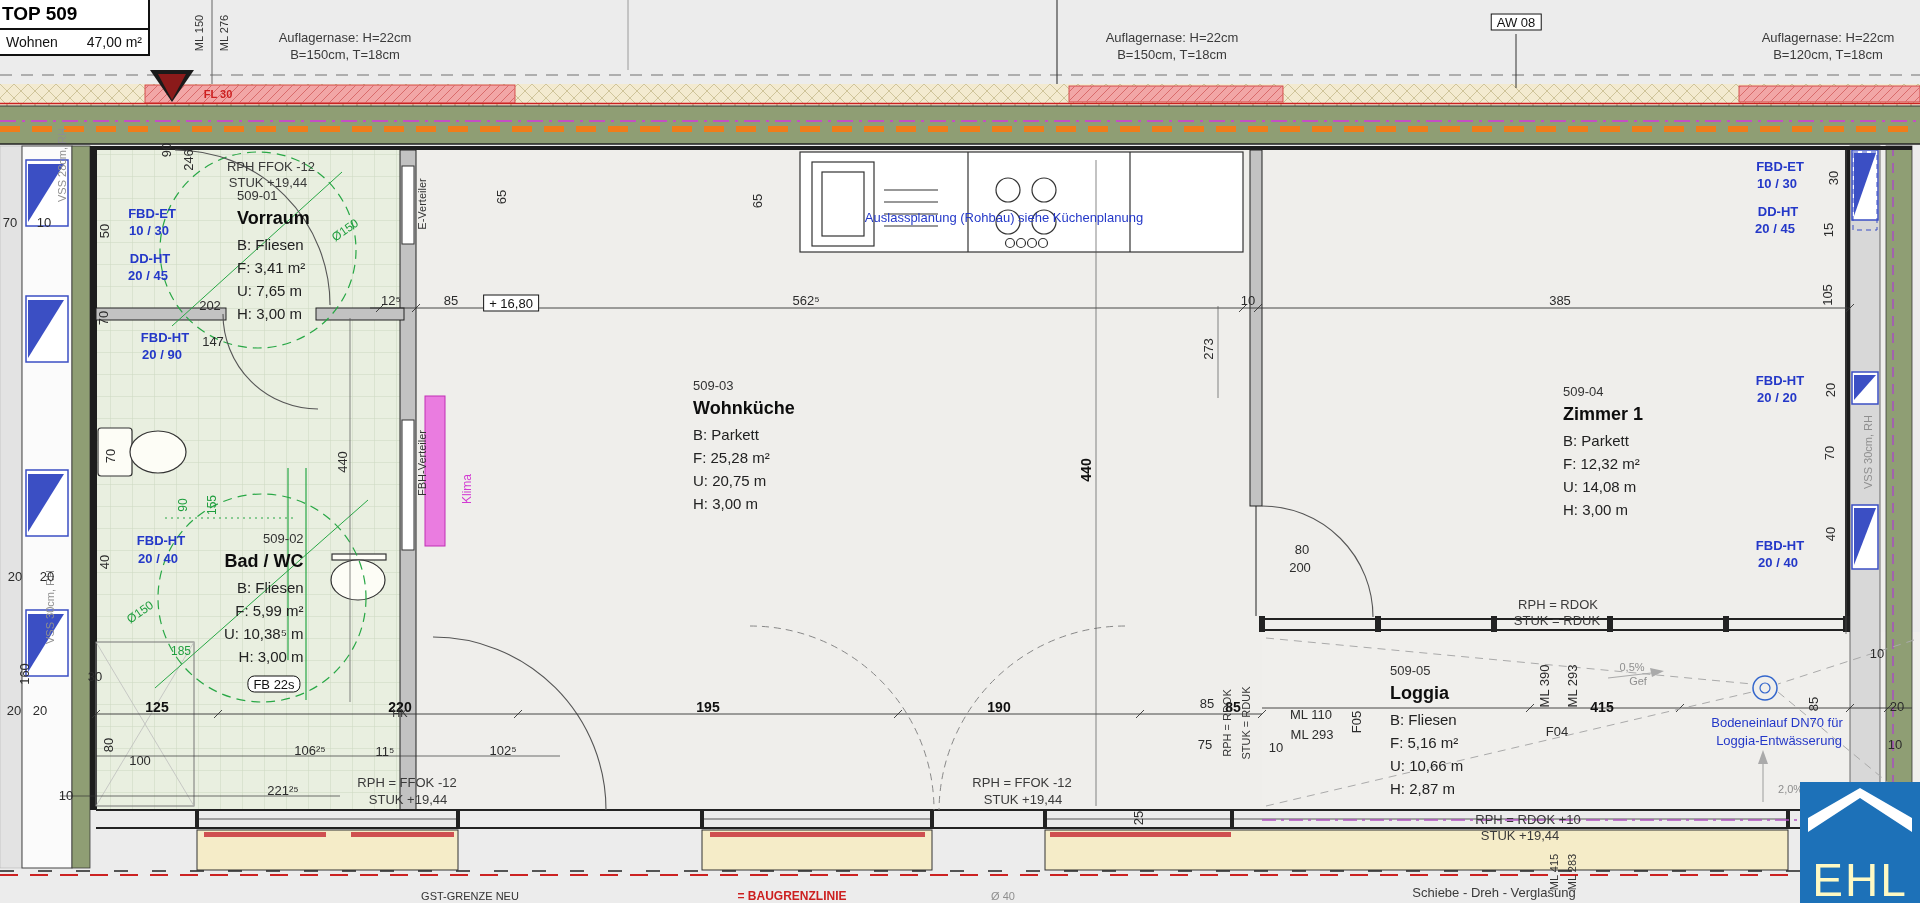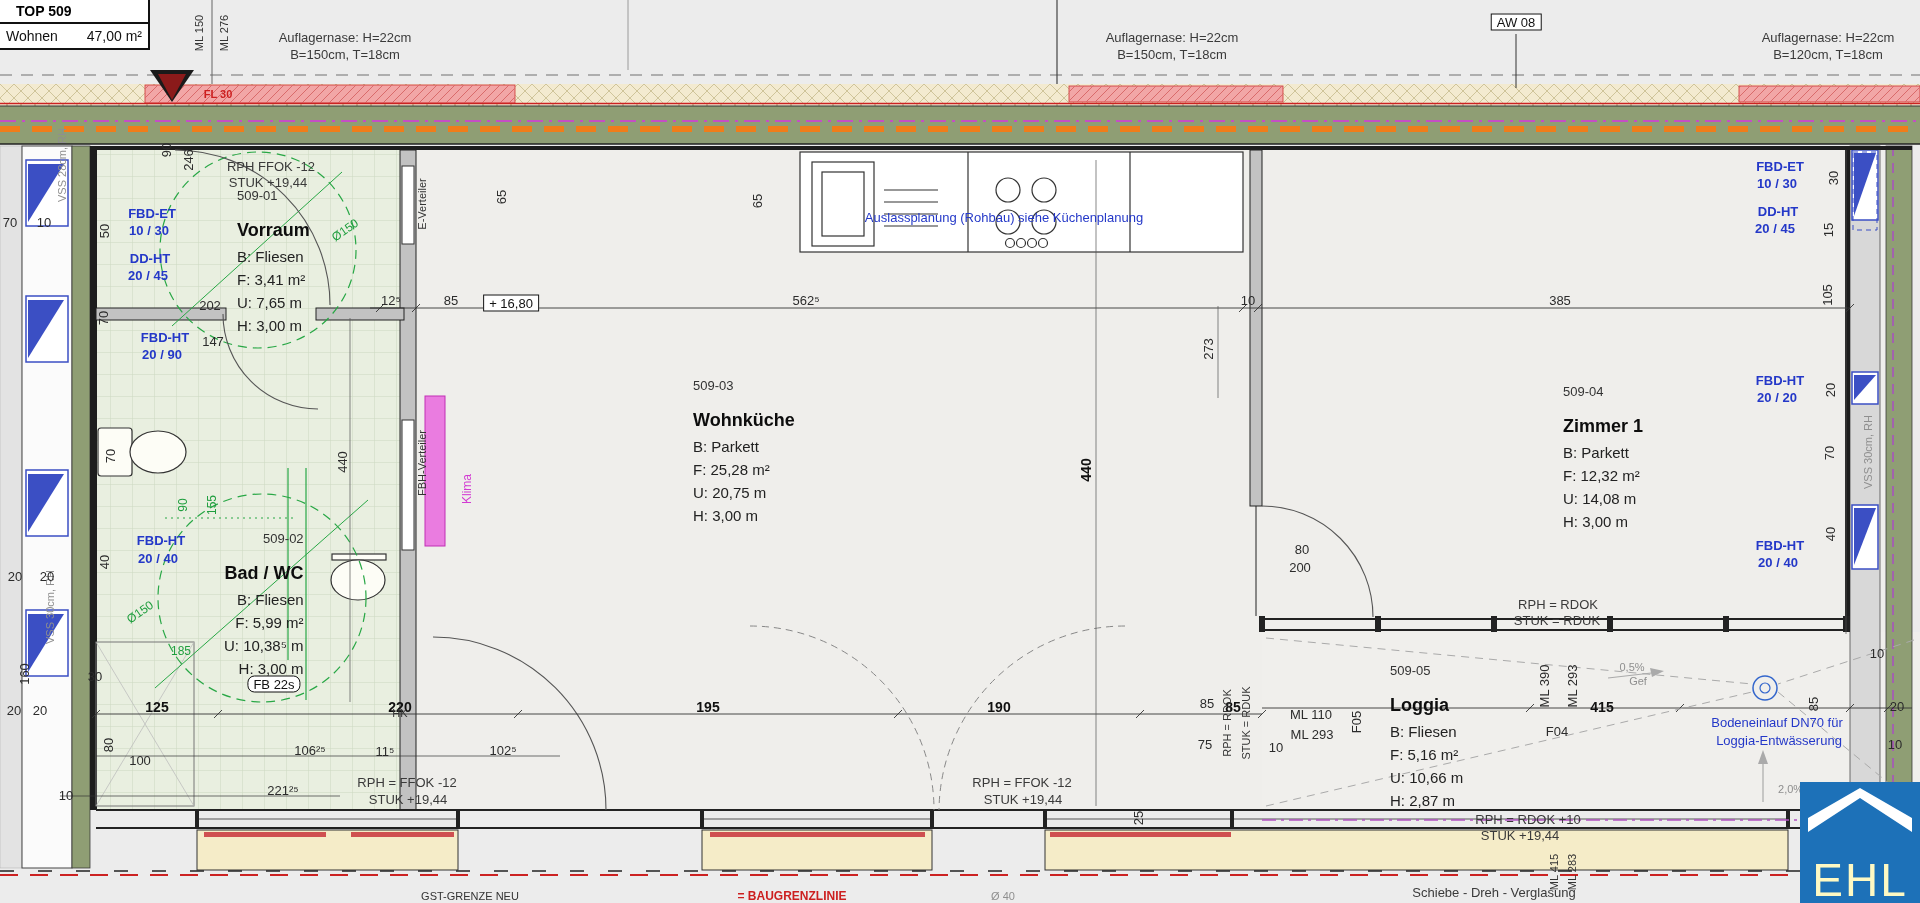--- a/index.html
+++ b/index.html
@@ -14,24 +14,24 @@
   .blue{font-size:13px;font-weight:bold;color:#2438c8;text-align:center;}
   .bluenote{font-size:13px;color:#2438c8;}
   .green{font-size:12px;color:#1f9e3e;}
   .gray{font-size:11px;color:#8f8f8f;}
   .red{font-size:11px;font-weight:bold;color:#cc1f1f;}
   .rednote{font-size:12px;font-weight:bold;color:#cc1f1f;}
   .magenta{font-size:12px;color:#d23ad2;}
   .boxed{font-size:13px;color:#111;background:#fff;border:1.5px solid #111;padding:1px 5px;}
   .room-block{position:absolute;display:flex;flex-direction:column;}
   .rm-number{font-size:13px;color:#333;margin-bottom:5px;}
-  .rm-name{font-size:18px;font-weight:bold;color:#0d0d0d;margin-bottom:4px;margin-top:12px;}
+  .rm-name{font-size:18px;font-weight:bold;color:#0d0d0d;margin-bottom:4px;}
   .rm-line{font-size:15px;color:#222;line-height:23px;}
   #title-block{position:absolute;left:0;top:0;width:148px;background:#fff;border:2px solid #111;border-left:none;border-top:none;}
-  #title-top{font-size:14px;font-weight:bold;color:#000;padding:3px 16px;border-bottom:2px solid #111;}
+  #title-top{font-size:19px;font-weight:bold;color:#000;padding:3px 2px;border-bottom:2px solid #111;}
   #title-row{display:flex;justify-content:space-between;font-size:14px;color:#111;padding:4px 6px;}
   #ehl-logo{position:absolute;left:1800px;top:782px;width:120px;height:121px;background:#1d71b8;display:flex;align-items:flex-end;justify-content:center;}
   #ehl-text{font-size:46px;font-weight:normal;color:#fef9c3;letter-spacing:2px;line-height:1;padding-bottom:0;}
   #ehl-roof{position:absolute;left:0;top:6px;width:120px;height:52px;}
 </style>
 </head>
 <body>
 
 <div id="stage">
 

